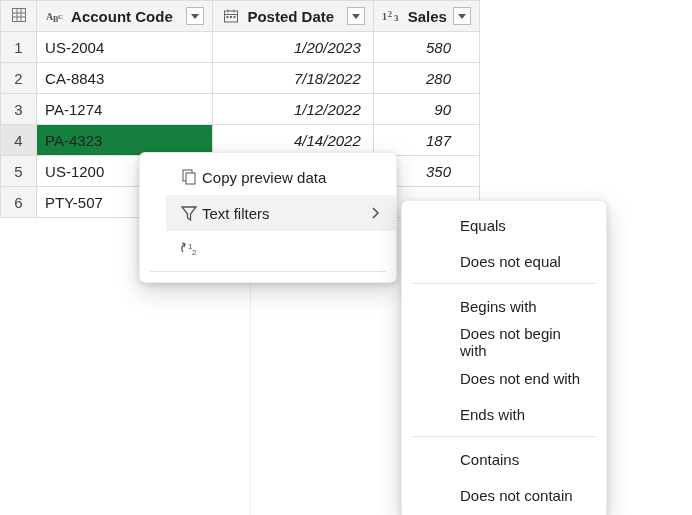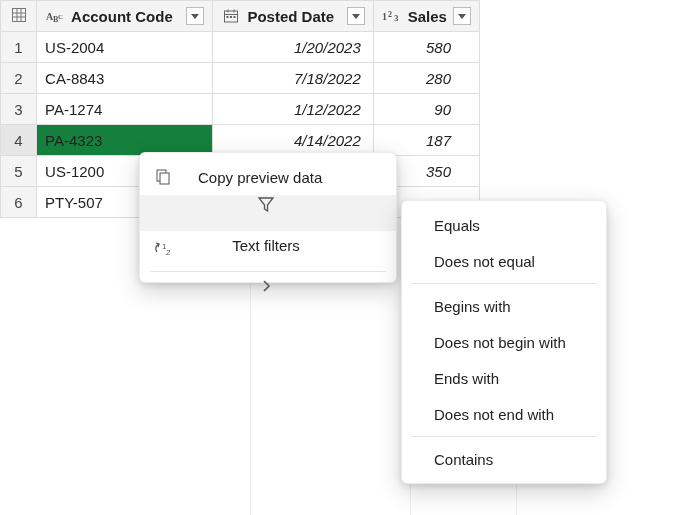--- a/index.html
+++ b/index.html
@@ -84,24 +84,25 @@
     border-radius: 6px;
     padding: 6px 0;
     font-size: 15px;
     color: #222;
   }
   .menu-item {
     display: flex; align-items: center;
     height: 36px;
     padding: 0 16px 0 12px;
     cursor: pointer;
-    gap: 24px;
+    gap: 2px;
     position: relative;
-  }
-  .menu-item:hover, .menu-item.hovered { background: #f2f2f2; flex-direction: column; }
+    margin-left: 26px;
+  }
+  .menu-item:hover, .menu-item.hovered { background: #f2f2f2; }
   .menu-icon { width: 22px; display:inline-flex; align-items:center; justify-content:center; color:#555; }
   .menu-label { flex: 1 1 auto; }
   .menu-chevron { color:#666; }
   .menu-sep {
     height: 1px; background: #e4e4e4;
     margin: 4px 10px;
   }
   .submenu .menu-item { padding-left: 32px; }
   .tri-down { display:inline-block; width:0; height:0; border-left:4px solid transparent; border-right:4px solid transparent; border-top:5px solid #555; }
 </style>
@@ -261,22 +262,25 @@
       <span class="menu-label">Does not equal</span>
     </div>
   <div class="menu-sep"></div>
   <div class="menu-item">
       <span class="menu-label">Begins with</span>
     </div>
   <div class="menu-item">
       <span class="menu-label">Does not begin with</span>
     </div>
   <div class="menu-item">
+      <span class="menu-label">Does not end with</span>
+    </div>
+  <div class="menu-item">
       <span class="menu-label">Ends with</span>
     </div>
-  <div class="menu-item">
-      <span class="menu-label">Does not end with</span>
-    </div>
   <div class="menu-sep"></div>
   <div class="menu-item">
       <span class="menu-label">Contains</span>
     </div>
+  <div class="menu-item">
+      <span class="menu-label">Does not contain</span>
+    </div>
 </div>
 
 </body></html>

